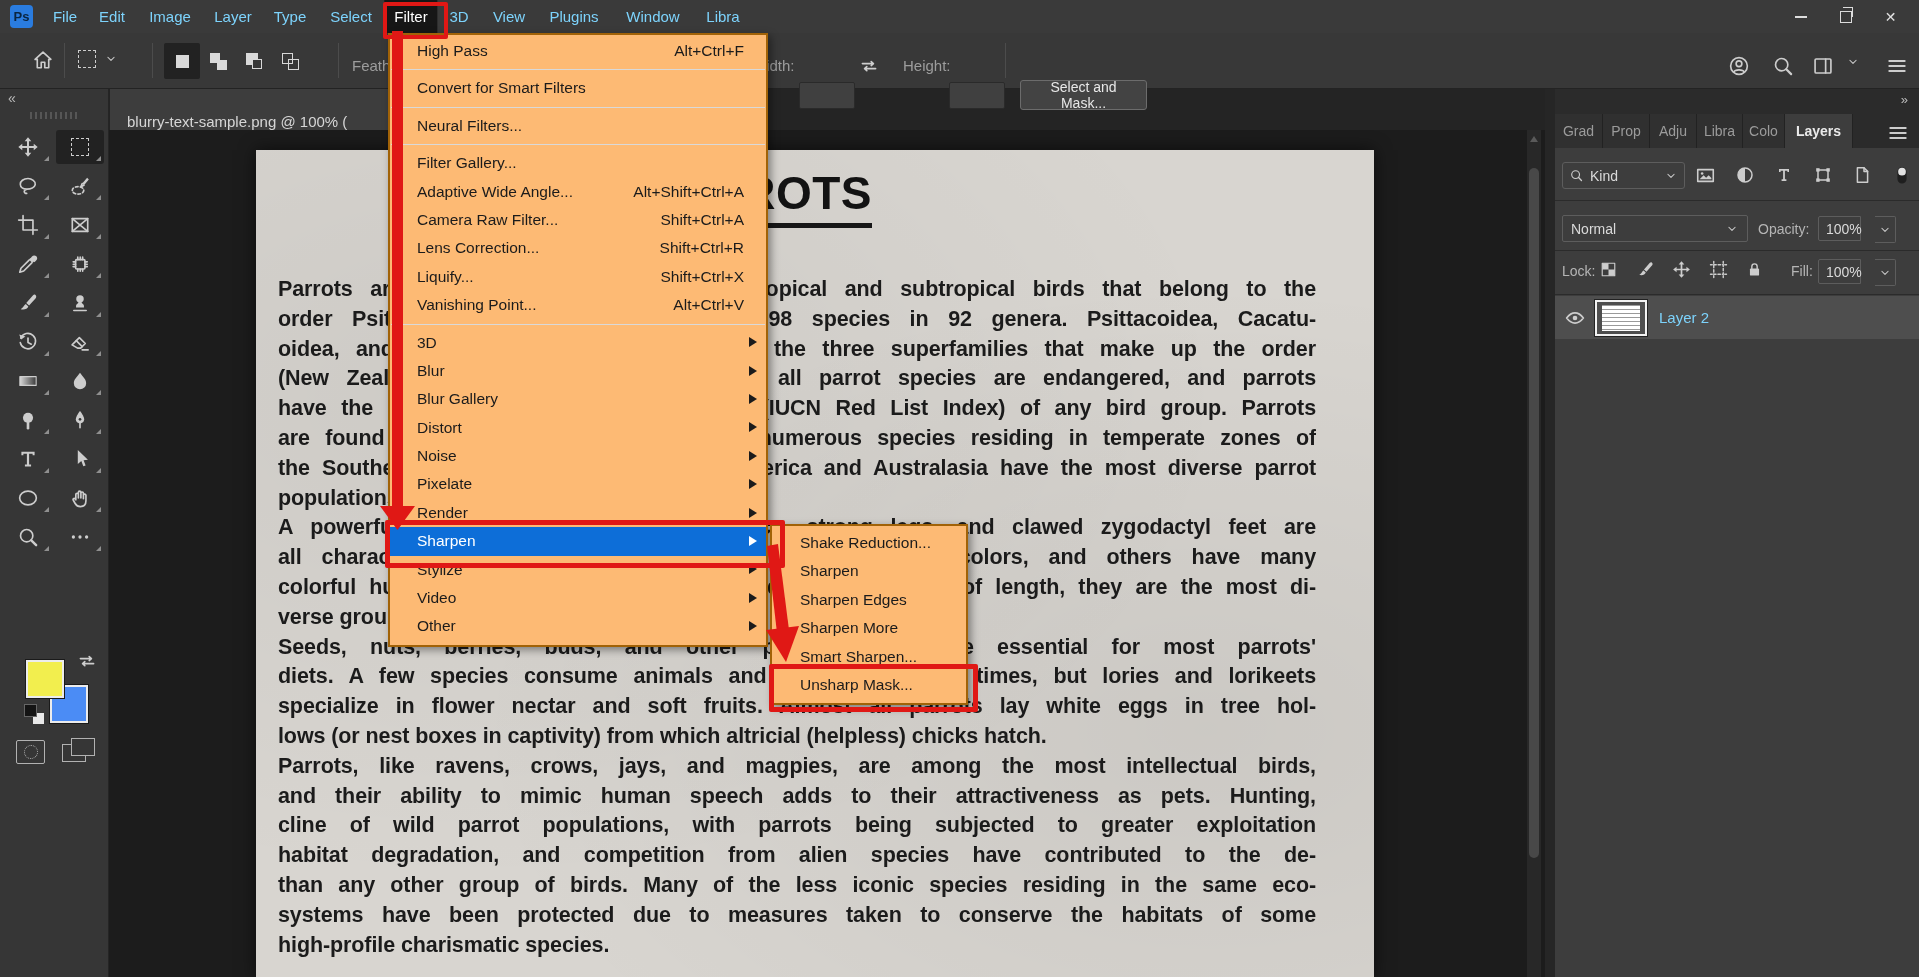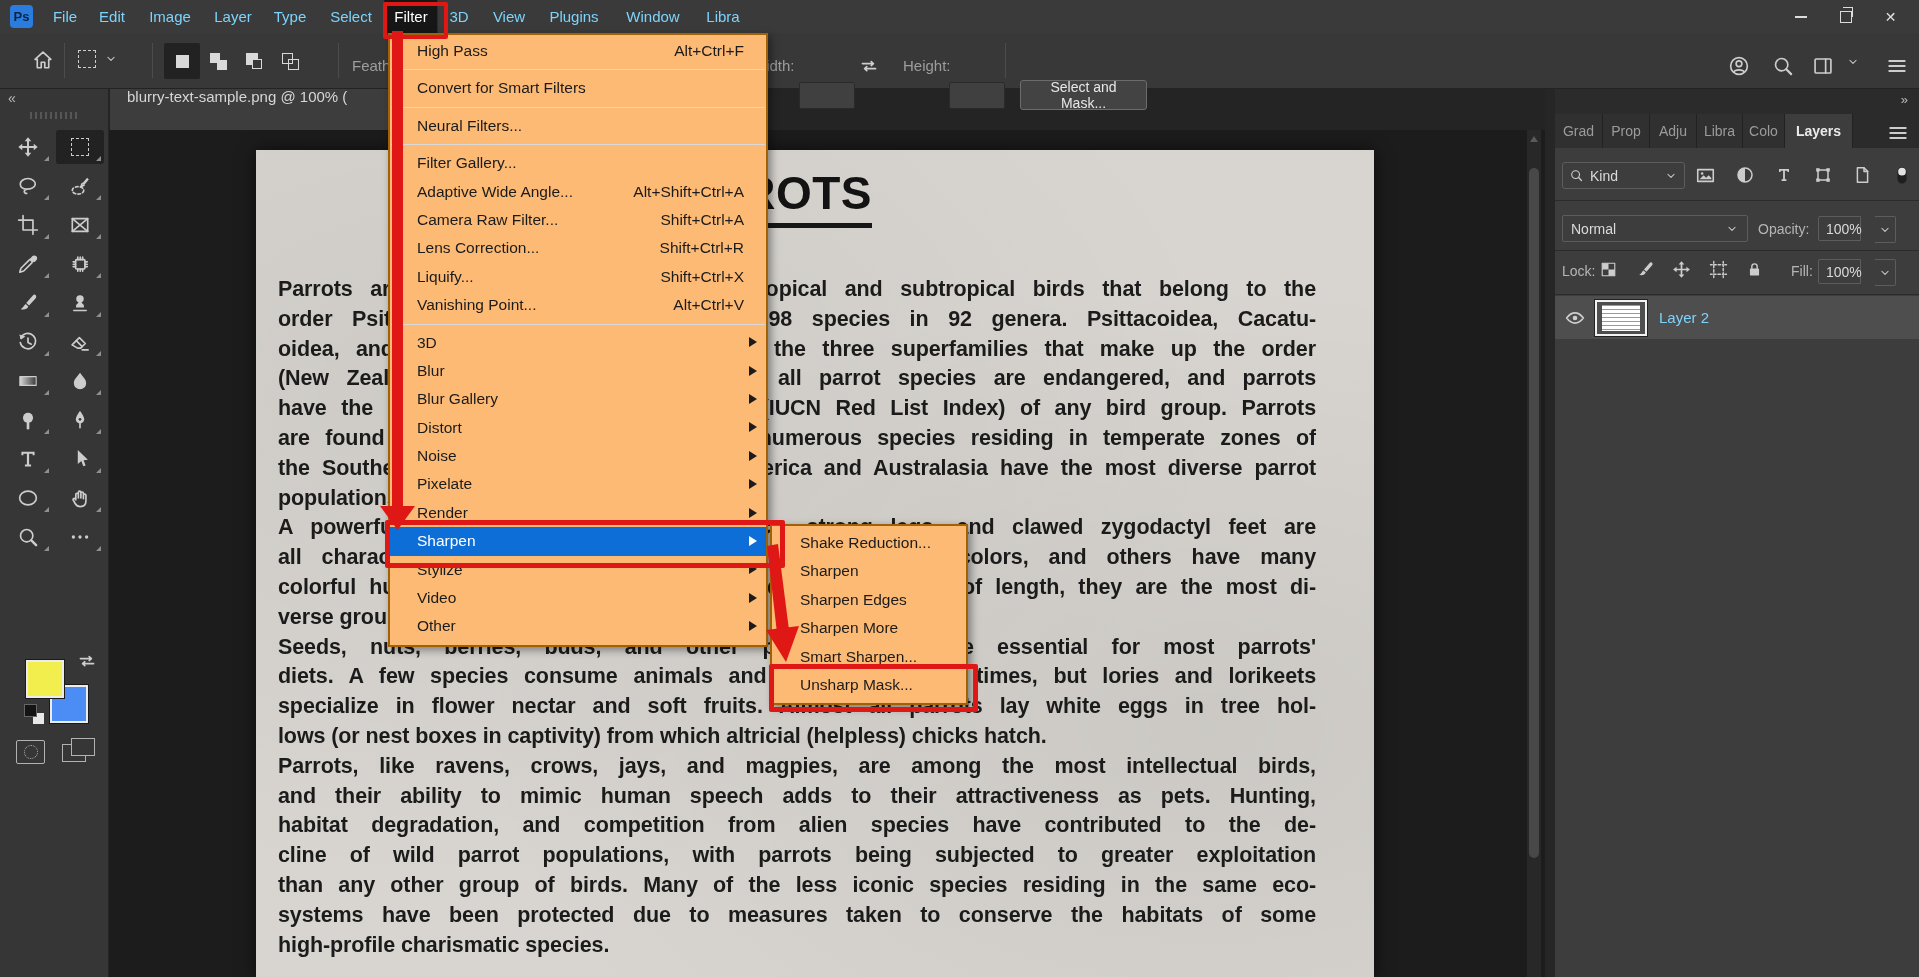--- a/index.html
+++ b/index.html
@@ -54,21 +54,21 @@
   #default-colors .w{position:absolute;right:0;bottom:0;width:11px;height:11px;background:#e8e8e8;}
   #default-colors .b{position:absolute;left:0;top:0;width:11px;height:11px;background:#141414;border:1px solid #666;}
   #quickmask{position:absolute;left:16px;top:100px;width:27px;height:22px;border:1.6px solid #b2b2b2;border-radius:2px;display:flex;align-items:center;justify-content:center;}
   #quickmask i{width:12px;height:12px;border:1.4px dotted #b2b2b2;border-radius:50%;display:block;}
   #screenmode{position:absolute;left:62px;top:98px;width:34px;height:26px;}
   #screenmode .r1{position:absolute;left:0;top:6px;width:22px;height:16px;border:1.6px solid #b2b2b2;}
   #screenmode .r2{position:absolute;left:9px;top:0;width:22px;height:16px;border:1.6px solid #b2b2b2;background:#363636;}
   
   #tabbar{position:absolute;left:108px;top:88px;width:1437px;height:42px;background:#242424;z-index:1;}
   #doctab{position:absolute;left:2px;top:0;width:286px;height:42px;background:#3d3d3d;color:#d6d6d6;font-size:15px;
-          display:flex;align-items:flex-start;padding-left:17px;box-sizing:border-box;white-space:nowrap;overflow:hidden;}
+          display:flex;align-items:flex-end;padding-left:17px;box-sizing:border-box;white-space:nowrap;overflow:hidden;}
   
   #canvas{position:absolute;left:108px;top:130px;width:1437px;height:847px;background:#1c1c1c;overflow:hidden;z-index:1;}
   #page{position:absolute;left:148px;top:20px;width:1118px;height:827px;background:#d8d5d0;
         box-shadow:0 0 16px rgba(0,0,0,.6);}
   #page:before{content:'';position:absolute;inset:0;
         background:radial-gradient(ellipse at 20% 30%,rgba(0,0,0,.05),transparent 60%),
                    radial-gradient(ellipse at 85% 70%,rgba(0,0,0,.06),transparent 55%);}
   #print{position:absolute;inset:0;filter:blur(0.55px);color:#1b1b1b;}
   #doc-title{position:absolute;left:391px;top:16px;font-size:46px;font-weight:bold;letter-spacing:.5px;
              border-bottom:5px solid #171717;padding-bottom:3px;color:#131313;}
@@ -466,22 +466,22 @@
             <div class="doc-line j">A powerful, curved beak, an upright stance, strong legs, and clawed zygodactyl feet are</div>
             <div class="doc-line j">all characteristic of parrots. Many parrots show brilliant colors, and others have many</div>
             <div class="doc-line j">colorful hues across their plumage. Measured by their range of length, they are the most di-</div>
             <div class="doc-line">verse group of birds.</div>
             <div class="doc-line j">Seeds, nuts, berries, buds, and other plant material are essential for most parrots'</div>
             <div class="doc-line j">diets. A few species consume animals and some carrion at times, but lories and lorikeets</div>
             <div class="doc-line j">specialize in flower nectar and soft fruits. Almost all parrots lay white eggs in tree hol-</div>
             <div class="doc-line">lows (or nest boxes in captivity) from which altricial (helpless) chicks hatch.</div>
             <div class="doc-line j">Parrots, like ravens, crows, jays, and magpies, are among the most intellectual birds,</div>
             <div class="doc-line j">and their ability to mimic human speech adds to their attractiveness as pets. Hunting,</div>
+            <div class="doc-line j">cline of wild parrot populations, with parrots being subjected to greater exploitation</div>
             <div class="doc-line j">habitat degradation, and competition from alien species have contributed to the de-</div>
-            <div class="doc-line j">cline of wild parrot populations, with parrots being subjected to greater exploitation</div>
             <div class="doc-line j">than any other group of birds. Many of the less iconic species residing in the same eco-</div>
             <div class="doc-line j">systems have been protected due to measures taken to conserve the habitats of some</div>
             <div class="doc-line">high-profile charismatic species.</div>
           </div>
       </div>
     </div>
     <div id="vscroll">
       <i id="vs-arrow"></i>
       <div id="vs-thumb"></div>
     </div>

